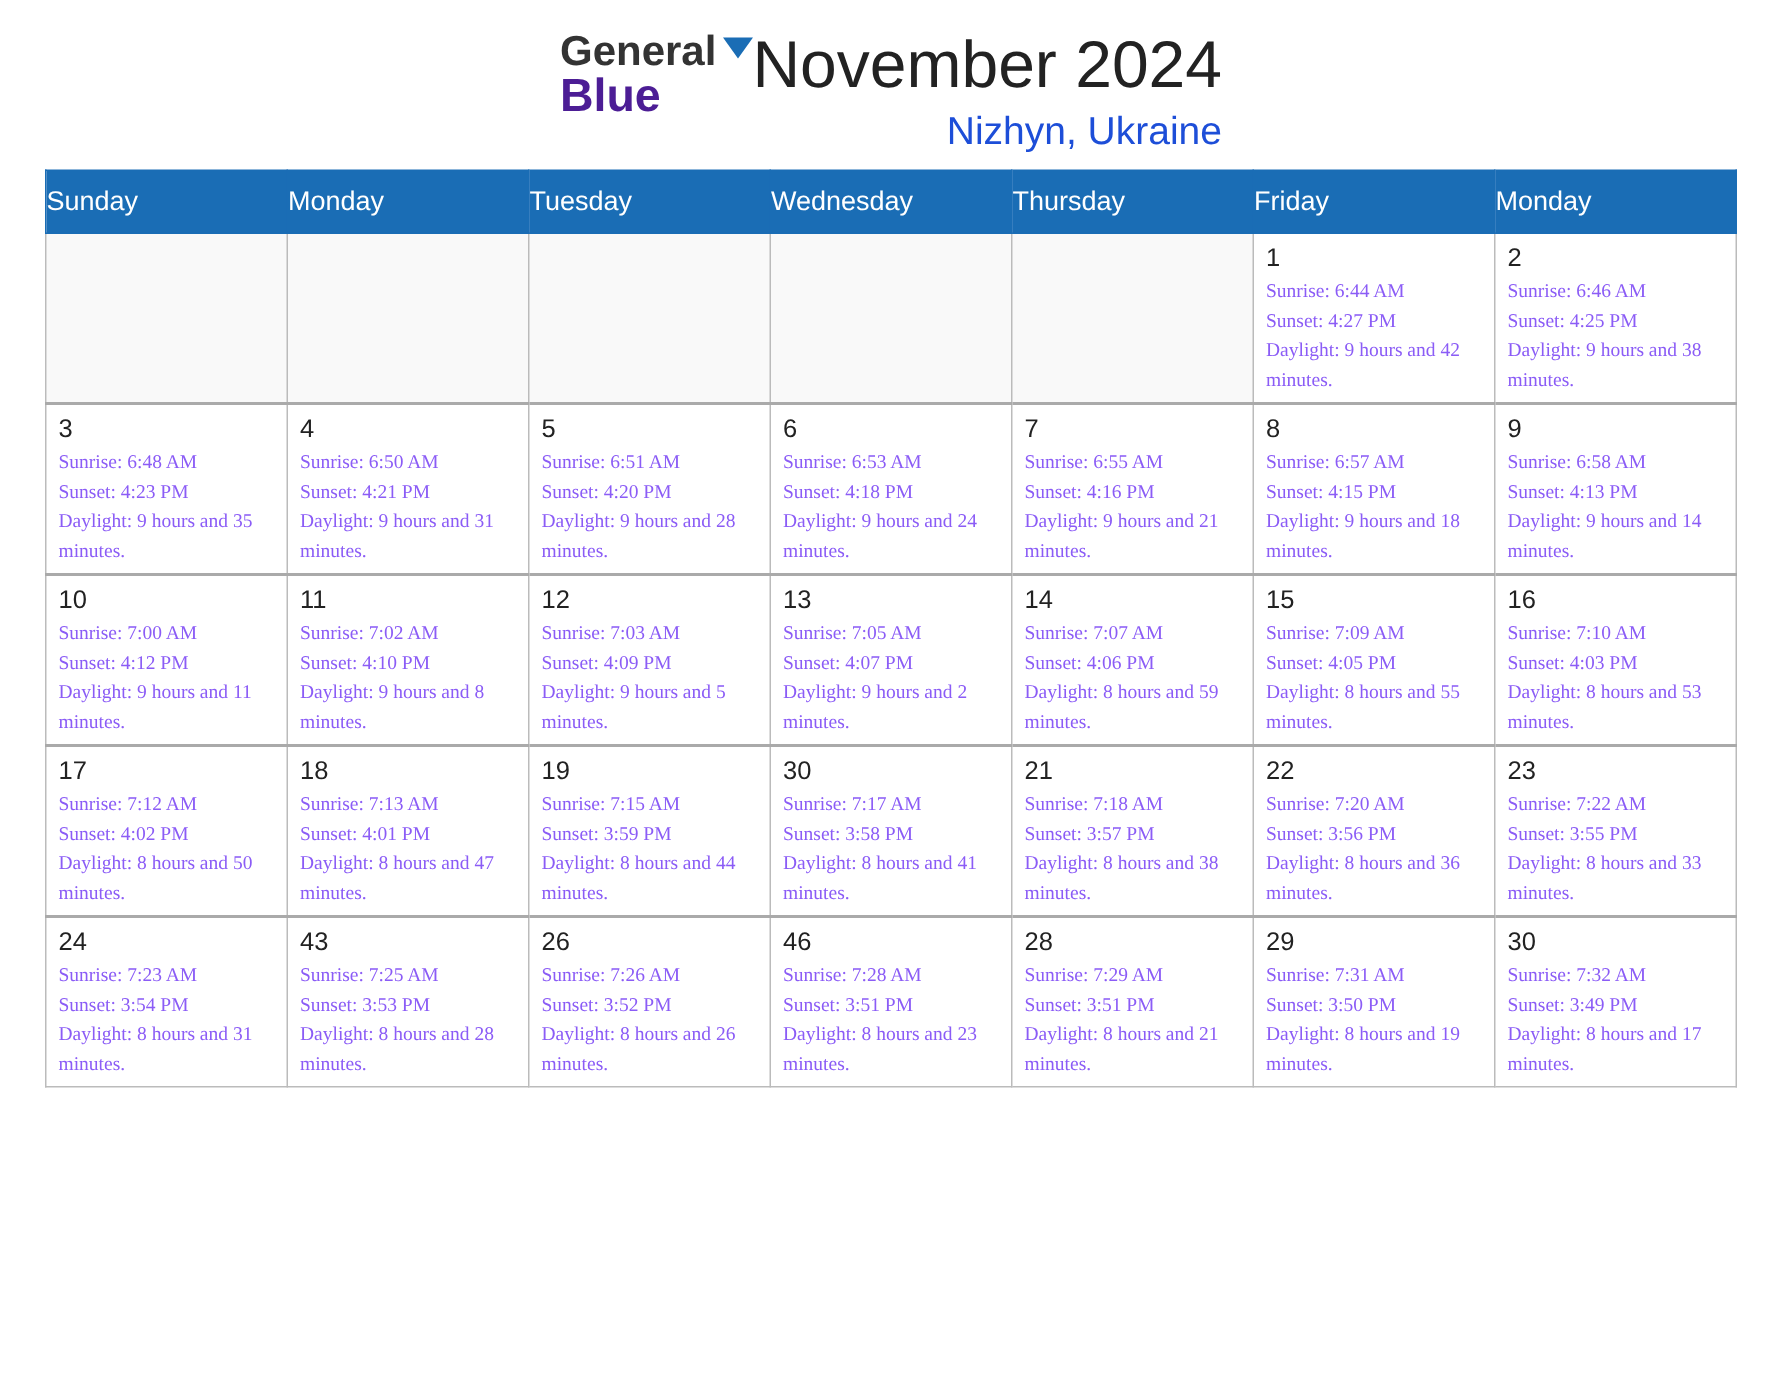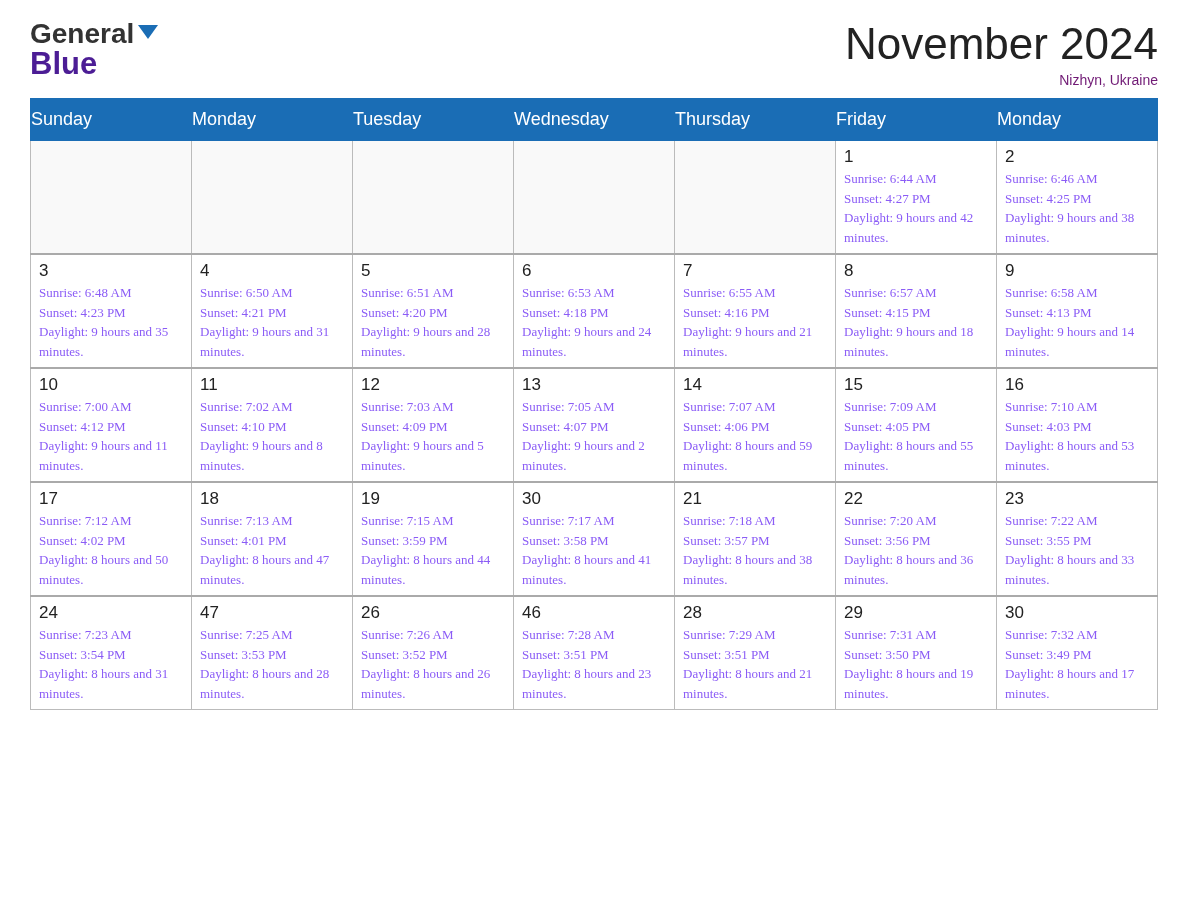--- a/index.html
+++ b/index.html
@@ -5,21 +5,21 @@
     * { box-sizing: border-box; margin: 0; padding: 0; }
     body {
       font-family: Arial, sans-serif;
       background: #fff;
       padding: 20px 30px;
       width: 1188px;
       min-height: 918px;
     }
     .header {
       display: flex;
-      justify-content: space-between;
+      justify-content: center;
       align-items: flex-start;
       margin-bottom: 10px;
     }
     .logo {
       display: flex;
       flex-direction: column;
       align-items: flex-start;
     }
     .logo-general {
       font-size: 28px;
@@ -52,22 +52,22 @@
     .title-section {
       text-align: right;
     }
     .month-title {
       font-size: 44px;
       font-weight: normal;
       color: #222;
       line-height: 1.1;
     }
     .location {
-      font-size: 14px;
-      color: #701a75;
+      font-size: 26px;
+      color: #1d4ed8;
       margin-top: 4px;
     }
     .calendar {
       width: 100%;
       border-collapse: collapse;
       margin-top: 8px;
     }
     .calendar th {
       background: #1a6db5;
       color: #fff;
@@ -239,21 +239,21 @@
           <div class="day-num">23</div>
           <div class="day-info">Sunrise: 7:22 AM<br>Sunset: 3:55 PM<br>Daylight: 8 hours and 33 minutes.</div>
         </td>
       </tr>
       <tr class="row-separator">
         <td>
           <div class="day-num">24</div>
           <div class="day-info">Sunrise: 7:23 AM<br>Sunset: 3:54 PM<br>Daylight: 8 hours and 31 minutes.</div>
         </td>
         <td>
-          <div class="day-num">47</div>
+          <div class="day-num">43</div>
           <div class="day-info">Sunrise: 7:25 AM<br>Sunset: 3:53 PM<br>Daylight: 8 hours and 28 minutes.</div>
         </td>
         <td>
           <div class="day-num">26</div>
           <div class="day-info">Sunrise: 7:26 AM<br>Sunset: 3:52 PM<br>Daylight: 8 hours and 26 minutes.</div>
         </td>
         <td>
           <div class="day-num">46</div>
           <div class="day-info">Sunrise: 7:28 AM<br>Sunset: 3:51 PM<br>Daylight: 8 hours and 23 minutes.</div>
         </td>

